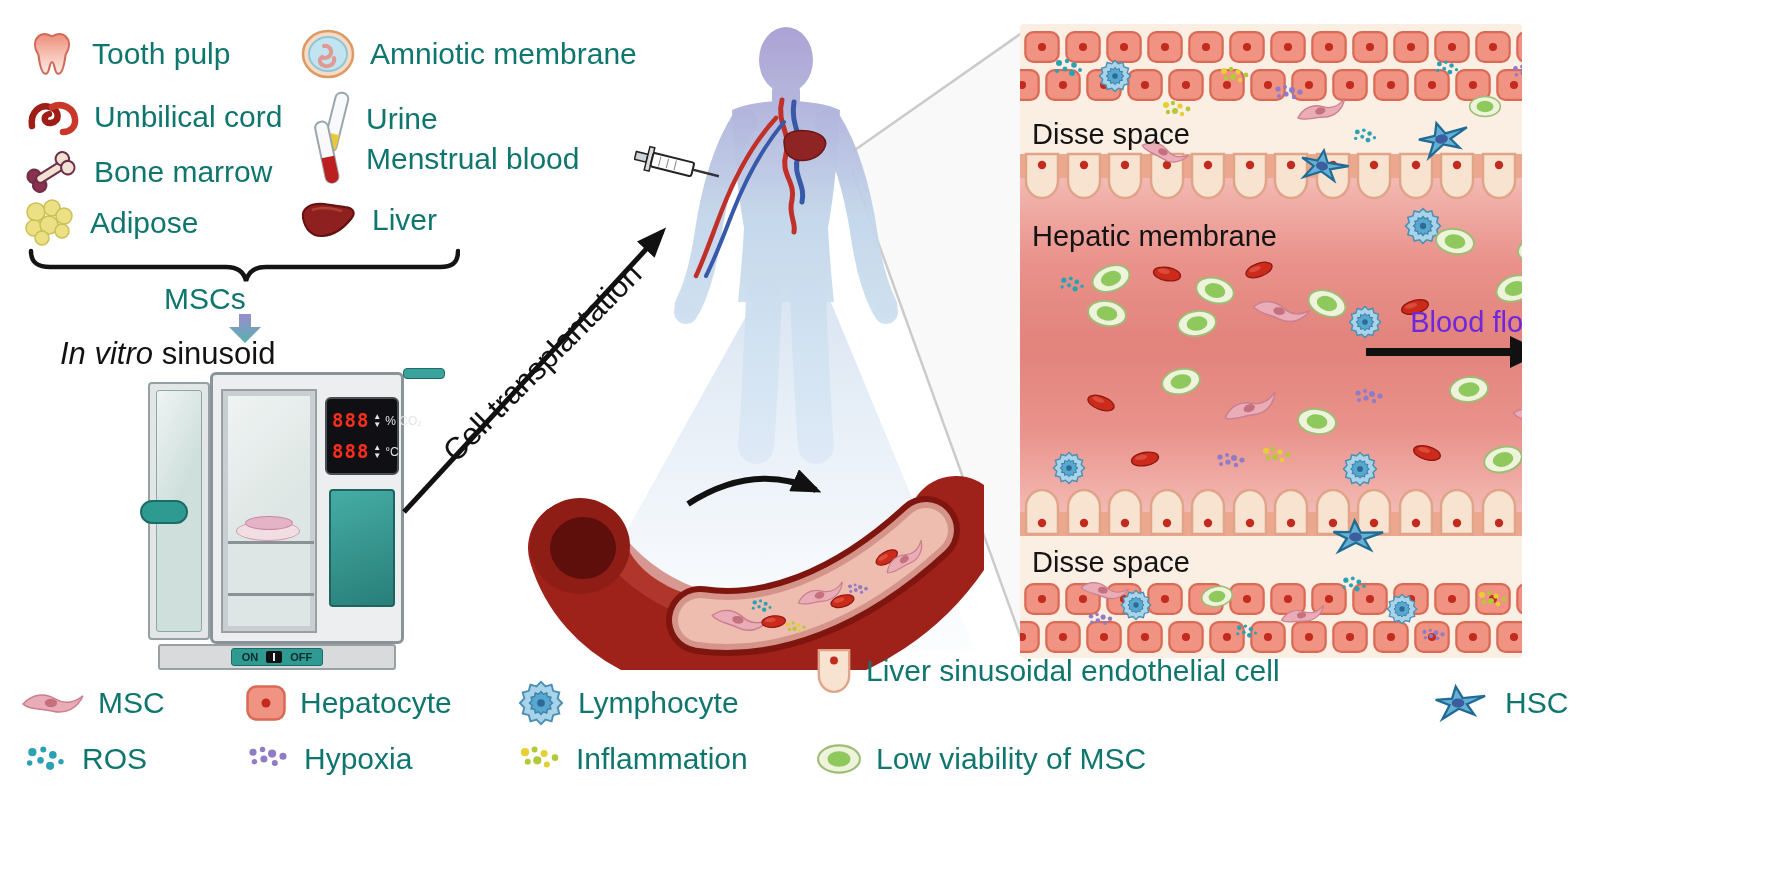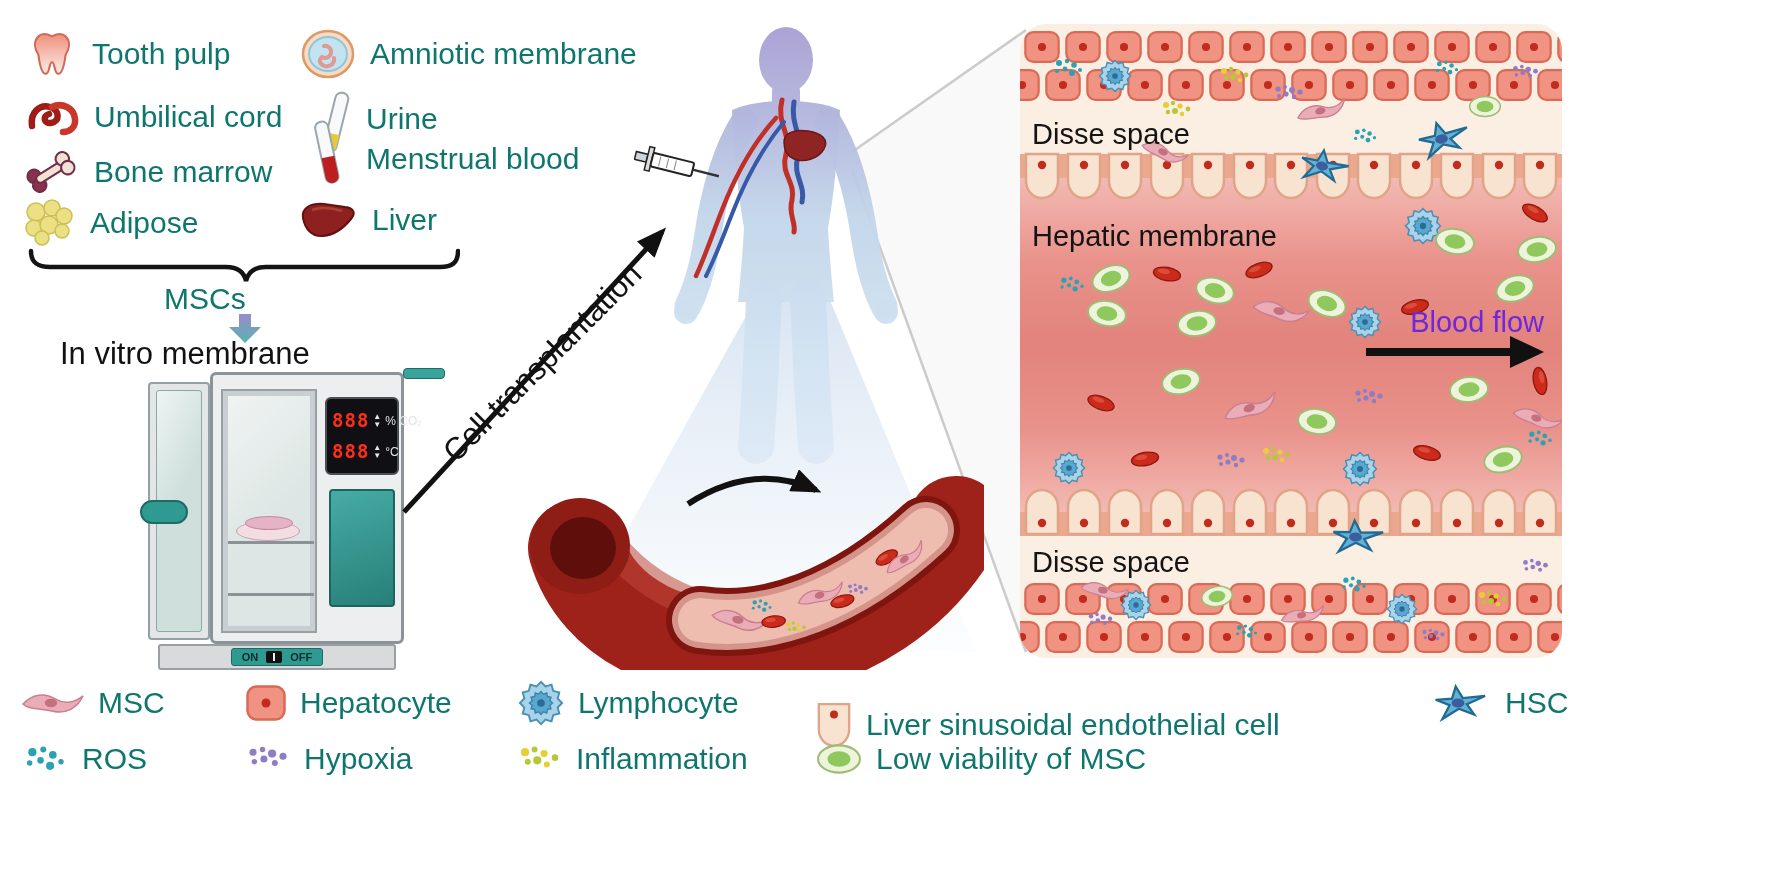--- a/index.html
+++ b/index.html
@@ -4,21 +4,21 @@
 <style>
   *{margin:0;padding:0;box-sizing:border-box}
   body{background:#fff;font-family:"Liberation Sans",sans-serif}
   .canvas{position:relative;width:1771px;height:874px;background:#fff;overflow:hidden}
   .abs{position:absolute}
   .txt{font-size:30px;color:#0f766e;white-space:nowrap;line-height:1.15}
   .src-item{position:absolute;display:flex;align-items:center;gap:14px}
   .center{}
   .cell{position:absolute;overflow:visible}
   
-  .panel{position:absolute;left:1020px;top:24px;width:542px;height:634px;border-radius:26px;
+  .panel{position:absolute;left:1020px;top:24px;width:502px;height:634px;border-radius:4px;
          background:#fbeee3;overflow:hidden}
   .sin-bg{position:absolute;left:0;top:130px;width:100%;height:382px;
           background:linear-gradient(180deg,#f5c5be 0%,#e9928b 28%,#e2837c 50%,#e9928b 72%,#f5c5be 100%)}
   .endo-strip{position:absolute;left:0;width:100%;height:24px;background:#eca88f}
   .panel-label{position:absolute;font-size:29px;color:#141414;white-space:nowrap}
   .bf-label{position:absolute;font-size:29px;color:#6d28d9;white-space:nowrap}
   
   .transplant-label{position:absolute;left:436px;top:444px;font-size:31px;color:#121212;
                     transform:rotate(-45deg);transform-origin:0 0;white-space:nowrap}
   
@@ -225,21 +225,21 @@
   </div>
 
   <svg class="abs" style="left:28px;top:248px" width="432" height="36" viewBox="0 0 432 36">
     <path d="M3,3 C3,15 10,19 22,19 L198,19 C210,19 216,24 218,33 C220,24 226,19 238,19 L412,19 C424,19 430,15 430,3" fill="none" stroke="#141414" stroke-width="4.5" stroke-linecap="round"></path>
   </svg>
   <div class="txt abs center" style="left:164px;top:282px;width:160px">MSCs</div>
   <svg class="abs" style="left:228px;top:314px" width="34" height="30" viewBox="0 0 34 30">
     <polygon points="11,0 23,0 23,13 33,13 17,29 1,13 11,13" fill="url(#arrowGrad)"></polygon>
   </svg>
   <div class="abs center" style="left:60px;top:336px;width:370px;font-size:31px;color:#121212;white-space:nowrap">
-    <span style="">In vitro</span><span> membrane</span>
+    <span style="font-style:italic">In vitro</span><span> sinusoid</span>
   </div>
 
   <div class="incubator">
     <div class="inc-door">
       <div class="inc-door-glass"></div>
       <div class="inc-handle"></div>
     </div>
     <div class="inc-body">
       <div class="inc-cap"></div>
       <div class="inc-interior">
@@ -805,21 +805,21 @@
         <use href="#sym-hep"></use>
       </svg>
     <span class="txt">Hepatocyte</span>
   </div>
   <div class="legend-item" style="left:518px;top:678px">
     <svg width="46" height="46">
         <use href="#sym-lym"></use>
       </svg>
     <span class="txt">Lymphocyte</span>
   </div>
-  <div class="legend-item" style="left:816px;top:700px">
+  <div class="legend-item" style="left:816px;top:646px">
     <svg width="36" height="46">
         <use href="#sym-lsec"></use>
       </svg>
     <span class="txt">Liver sinusoidal endothelial cell</span>
   </div>
   <div class="legend-item" style="left:1425px;top:678px">
     <svg width="66" height="44">
         <use href="#sym-hsc"></use>
       </svg>
     <span class="txt">HSC</span>

